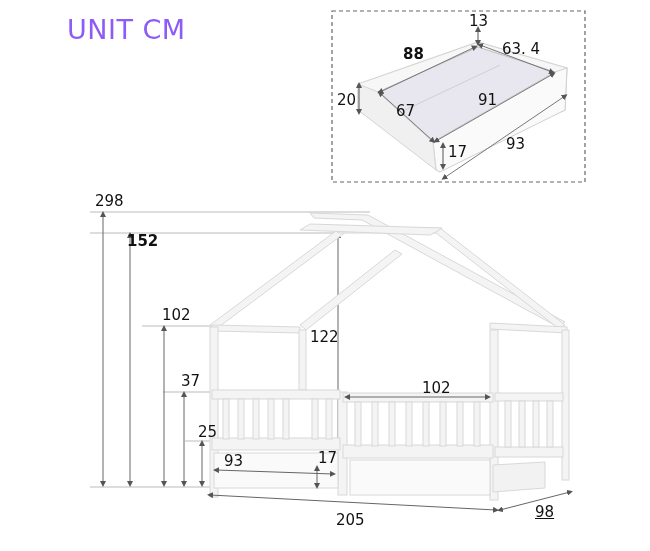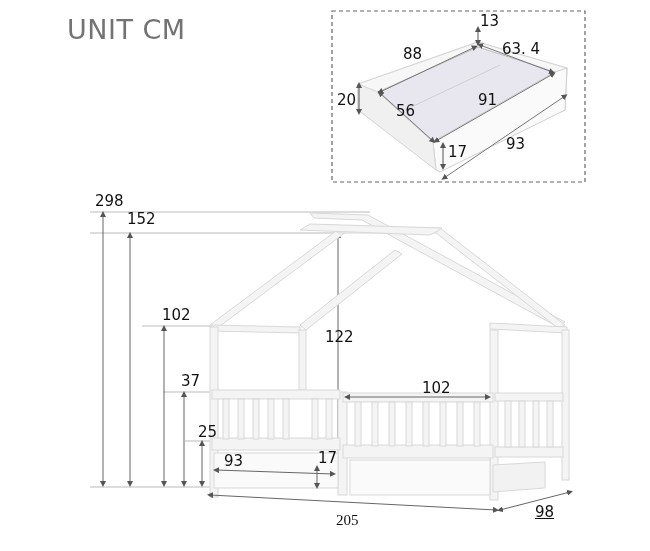--- a/index.html
+++ b/index.html
@@ -1,18 +1,18 @@
 <!DOCTYPE html>
 <html><head>
 <meta charset="utf-8">
 <style>
   html,body{margin:0;padding:0;background:#fff;}
   #root{position:relative;width:650px;height:551px;overflow:hidden;background:#fff;font-family:"DejaVu Sans","Liberation Sans",sans-serif;color:#111;}
   .lbl{position:absolute;font-size:15px;line-height:1;color:#111;white-space:nowrap;}
-  .title{position:absolute;left:67px;top:14px;font-size:27px;letter-spacing:0.5px;color:#737373;}
+  .title{position:absolute;left:67px;top:14px;font-size:27px;letter-spacing:0.5px;color:#8b5cf6;}
   svg{position:absolute;left:0;top:0;}
 </style>
 </head>
 <body>
 
 <div id="root">
   <div class="title">UNIT CM</div>
 
   <svg width="650" height="551" viewBox="0 0 650 551">
     <defs>
@@ -110,34 +110,34 @@
 
     <g stroke="#666" stroke-width="1">
       <line x1="347" y1="397" x2="488" y2="397" marker-start="url(#ar)" marker-end="url(#ar)"></line>
       <line x1="216" y1="470" x2="333" y2="474" marker-start="url(#ar)" marker-end="url(#ar)"></line>
       <line x1="317" y1="468" x2="317" y2="486" marker-start="url(#ar)" marker-end="url(#ar)"></line>
       <line x1="210" y1="495" x2="496" y2="510" marker-start="url(#ar)" marker-end="url(#ar)"></line>
       <line x1="500" y1="510" x2="570" y2="492" marker-start="url(#ar)" marker-end="url(#ar)"></line>
     </g>
   </svg>
 
-  <div class="lbl" style="left:480px;top:14px;">13</div>
-  <div class="lbl" style="left:403px;top:47px;">88</div>
+  <div class="lbl" style="left:469px;top:14px;">13</div>
+  <div class="lbl" style="left:403px;top:47px;font-weight:bold;">88</div>
   <div class="lbl" style="left:502px;top:42px;">63. 4</div>
   <div class="lbl" style="left:337px;top:93px;text-align:center;">20</div>
-  <div class="lbl" style="left:396px;top:104px;">56</div>
+  <div class="lbl" style="left:396px;top:104px;">67</div>
   <div class="lbl" style="left:478px;top:93px;">91</div>
   <div class="lbl" style="left:448px;top:145px;">17</div>
   <div class="lbl" style="left:506px;top:137px;">93</div>
 
   <div class="lbl" style="left:95px;top:194px;">298</div>
-  <div class="lbl" style="left:127px;top:212px;">152</div>
+  <div class="lbl" style="left:127px;top:234px;font-weight:bold;">152</div>
   <div class="lbl" style="left:162px;top:308px;">102</div>
-  <div class="lbl" style="left:310px;top:330px;margin-left:15px;">122</div>
+  <div class="lbl" style="left:310px;top:330px;">122</div>
   <div class="lbl" style="left:181px;top:374px;">37</div>
   <div class="lbl" style="left:198px;top:425px;">25</div>
 
   <div class="lbl" style="left:422px;top:381px;">102</div>
   <div class="lbl" style="left:224px;top:454px;">93</div>
   <div class="lbl" style="left:318px;top:451px;">17</div>
-  <div class="lbl" style="left:336px;top:513px;font-family:Liberation Serif, serif;">205</div>
+  <div class="lbl" style="left:336px;top:513px;">205</div>
   <div class="lbl" style="left:535px;top:505px;text-decoration:underline;">98</div>
 </div>
 
 </body></html>

